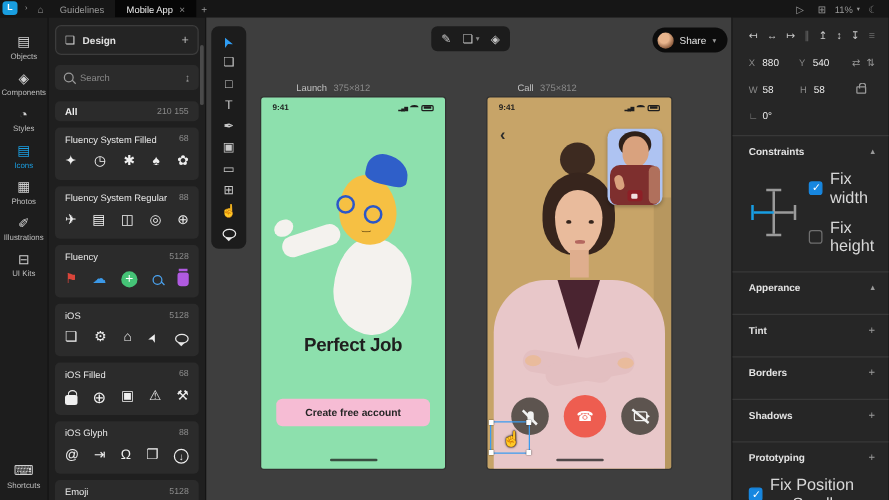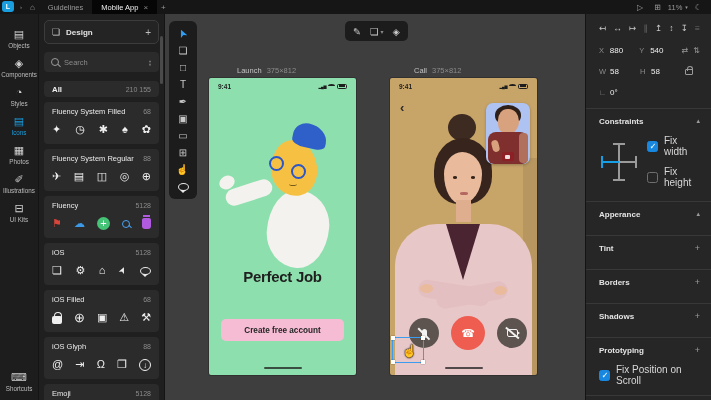--- a/index.html
+++ b/index.html
@@ -220,21 +220,21 @@
   .c-hr { left:21px; top:22px; width:15px; height:2px; }
   .cap-t { left:14px; top:4px; width:12px; height:2px; }
   .cap-b { left:14px; top:40px; width:12px; height:2px; }
   .cap-l { left:2px; top:17px; width:2px; height:12px; background:#189ee3 !important; }
   .cap-r { left:36px; top:17px; width:2px; height:12px; }
   .cb-col { display:flex; flex-direction:column; gap:9px; }
   .cb-row { display:flex; align-items:center; gap:6px; cursor:pointer; }
   .cb { width:11px; height:11px; border-radius:2.5px; border:1px solid #6f6f6f; position:relative; flex:0 0 auto; }
   .cb.checked { background:#1787e0; border-color:#1787e0; }
   .cb.checked::after { content:'✓'; position:absolute; left:1.5px; top:-0.5px; color:#fff; font-size:8.5px; }
-  .cb-label { font-size:10px; color:#d8d8d8; }
+  .cb-label { font-size:13px; color:#d8d8d8; }
   .proto-opt { margin:2px 0 8px 0; }
 </style>
 </head>
 <body>
 
 <div class="app">
 
   <header class="topbar">
     <div class="logo">L</div>
     <div class="tb-glyph" style="font-size:6px;">›</div>
@@ -437,20 +437,25 @@
 
       <div class="ctoolbar">
         <span class="ctool">✎</span>
         <span class="ctool">
             <span>❏</span>
             <span class="chev">▾</span>
           </span>
         <span class="ctool">◈</span>
       </div>
 
+      <div class="share-btn">
+        <span class="avatar"></span>
+        <span class="share-label">Share</span>
+        <span class="share-chev">▾</span>
+      </div>
 
       <div class="ab-label" style="left:48px; top:52px;">
         <span>Launch</span>
         <span class="dims">375×812</span>
       </div>
       <div class="ab-label" style="left:225px; top:52px;">
         <span>Call</span>
         <span class="dims">375×812</span>
       </div>
 

